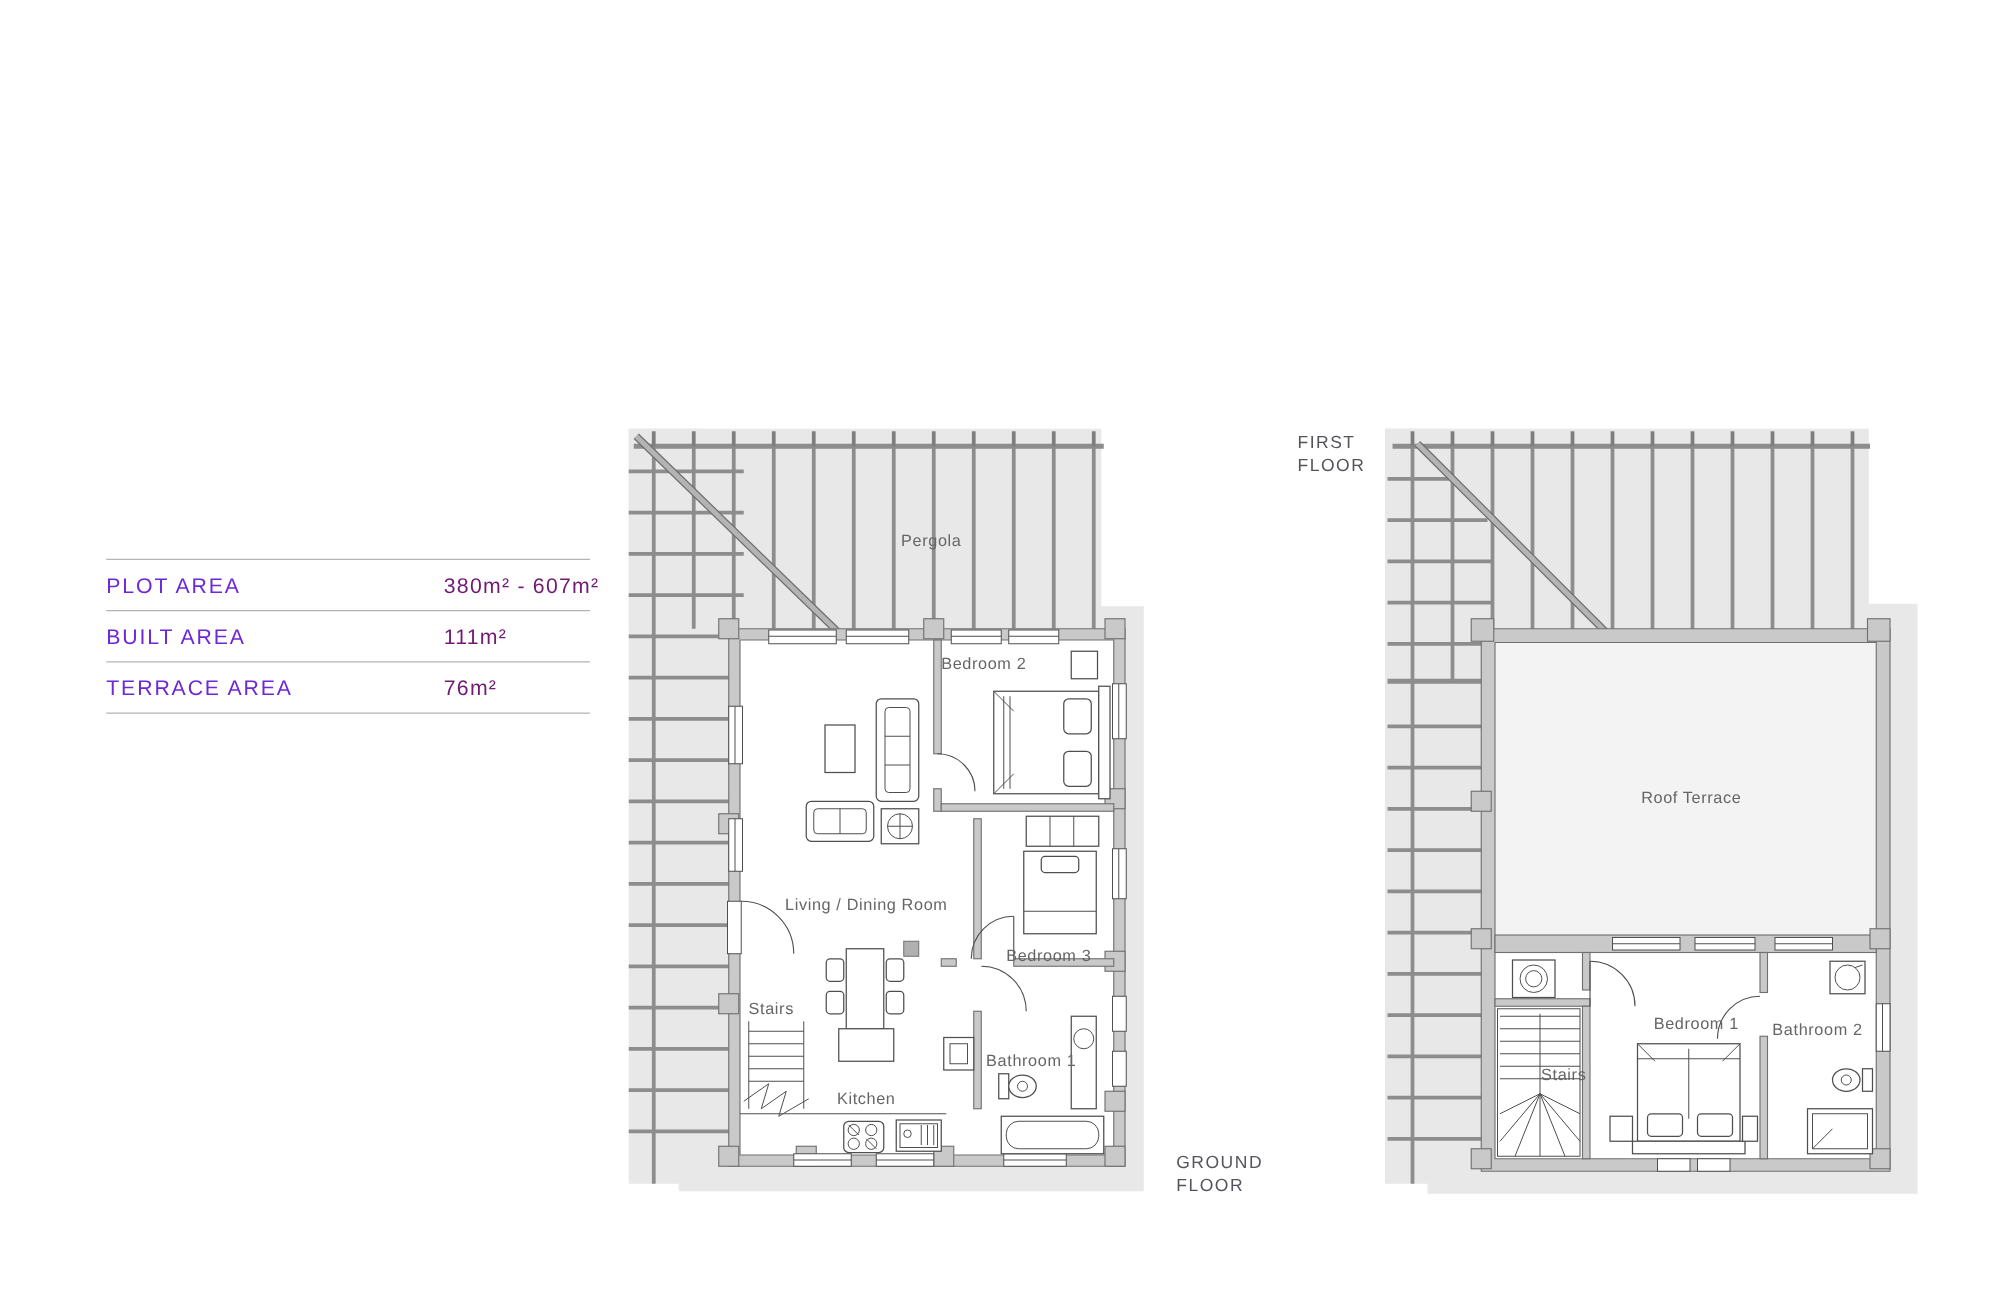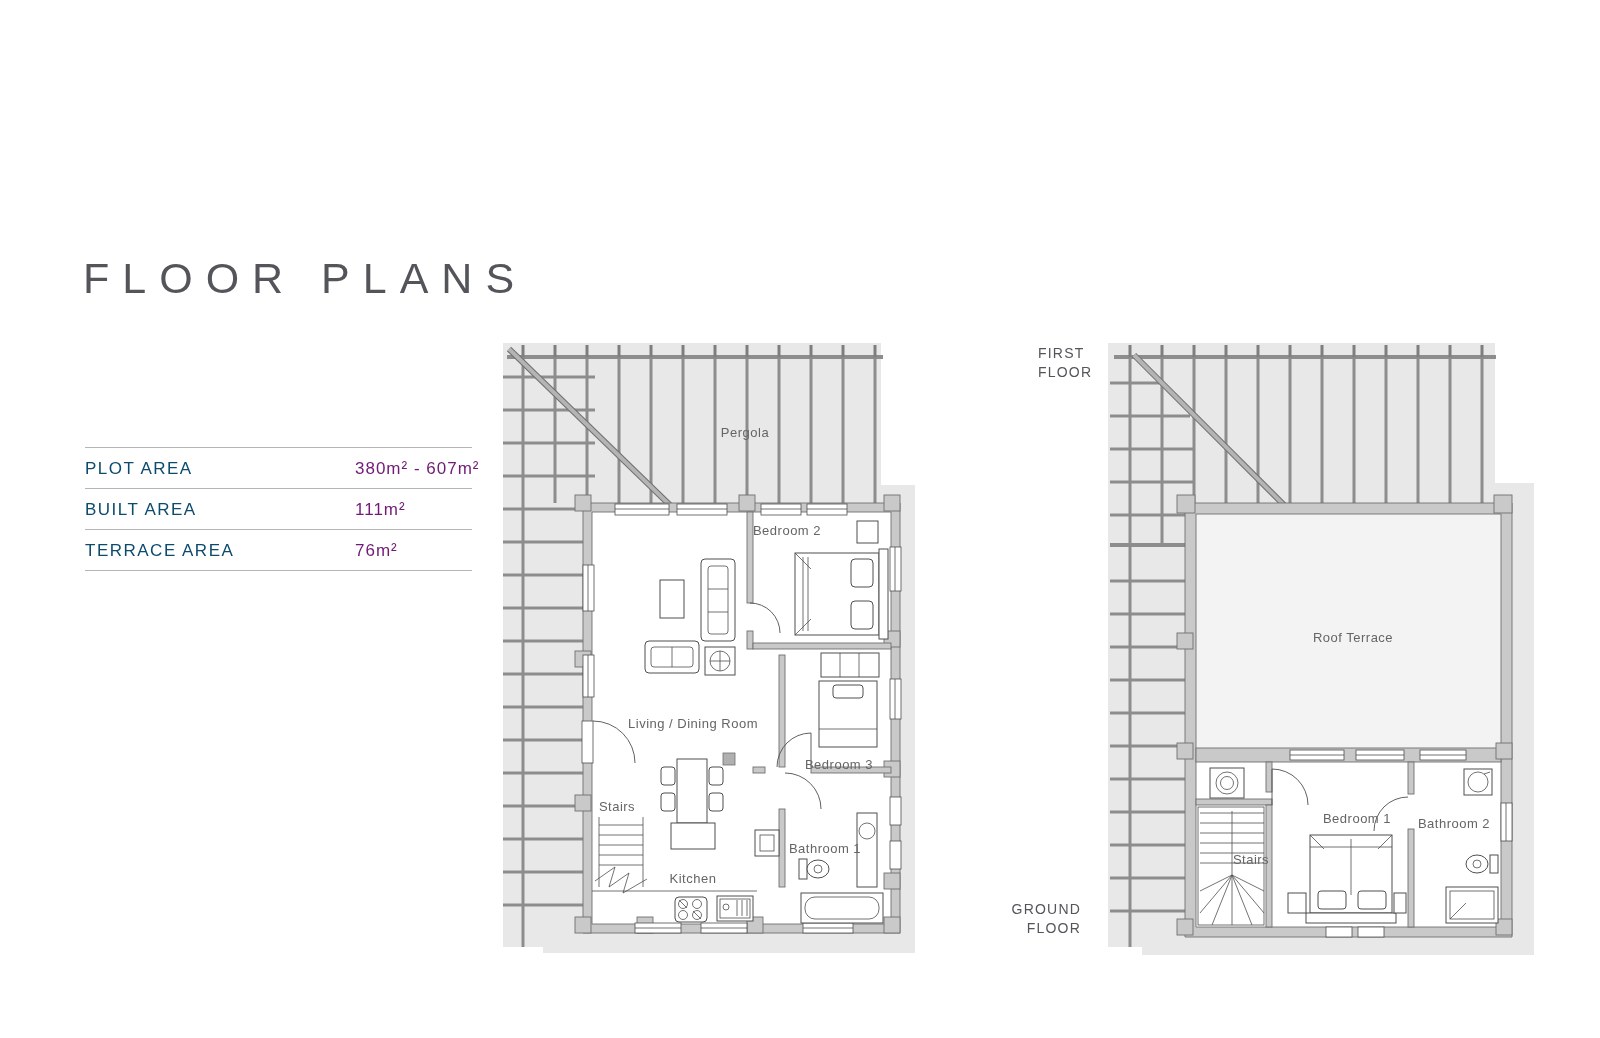--- a/index.html
+++ b/index.html
@@ -3,26 +3,26 @@
 <meta charset="utf-8">
 <style>
   html,body{margin:0;padding:0;background:#ffffff;}
   #stage{position:relative;width:1600px;height:1038px;background:#ffffff;overflow:hidden;
          font-family:"Liberation Sans",sans-serif;color:#58595b;}
   .abs{position:absolute;}
   #title{left:83px;top:254px;font-size:43px;letter-spacing:13px;font-weight:400;color:#54555a;white-space:nowrap;}
   
   #area-table{left:85px;top:447px;width:387px;border-top:1px solid #b5b5b5;}
   .arow{position:relative;height:40px;border-bottom:1px solid #b5b5b5;}
-  .arow .lbl{position:absolute;left:0;top:11px;font-size:17px;letter-spacing:1.5px;color:#0c4a6e;}
+  .arow .lbl{position:absolute;left:0;top:11px;font-size:17px;letter-spacing:1.5px;color:#6d28d9;}
   .arow .val{position:absolute;left:270px;top:11px;font-size:17px;letter-spacing:1px;color:#701a75;white-space:nowrap;}
   
   .floor-caption{font-size:14px;letter-spacing:1.2px;line-height:1.35;color:#54555a;}
   #caption-first{left:1038px;top:344px;width:66px;text-align:left;}
-  #caption-ground{left:941px;top:900px;width:92px;text-align:right;margin-left:48px;}
+  #caption-ground{left:941px;top:920px;width:92px;text-align:left;}
   
   svg{position:absolute;overflow:visible;}
   .site{fill:#e8e8e8;}
   .beam{stroke:#8d8d8d;stroke-width:3;}
   .rail{stroke:#8d8d8d;stroke-width:4;}
   .tick{stroke:#7e7e7e;stroke-width:3;}
   .diag-u{stroke:#6f6f6f;stroke-width:6;}
   .diag-o{stroke:#b4b4b4;stroke-width:4;}
   .wall{fill:#c9c9c9;stroke:#707070;stroke-width:0.9;}
   .roomfill{fill:#ffffff;}
@@ -32,21 +32,20 @@
   .door{fill:none;stroke:#4f4f4f;stroke-width:0.9;}
   .win{fill:#ffffff;stroke:#4f4f4f;stroke-width:0.8;}
   .grysq{fill:#b0b0b0;stroke:#707070;stroke-width:0.8;}
   .rlbl{fill:#646567;font-size:13px;letter-spacing:0.5px;text-anchor:middle;font-family:"Liberation Sans",sans-serif;}
 </style>
 </head>
 <body>
 
 <div id="stage">
 
-  <div id="title" class="abs">FLOOR PLANS</div>
 
   <div id="area-table" class="abs">
     <div class="arow">
       <span class="lbl">PLOT AREA</span>
       <span class="val">380m² - 607m²</span>
     </div>
     <div class="arow">
       <span class="lbl">BUILT AREA</span>
       <span class="val">111m²</span>
     </div>

